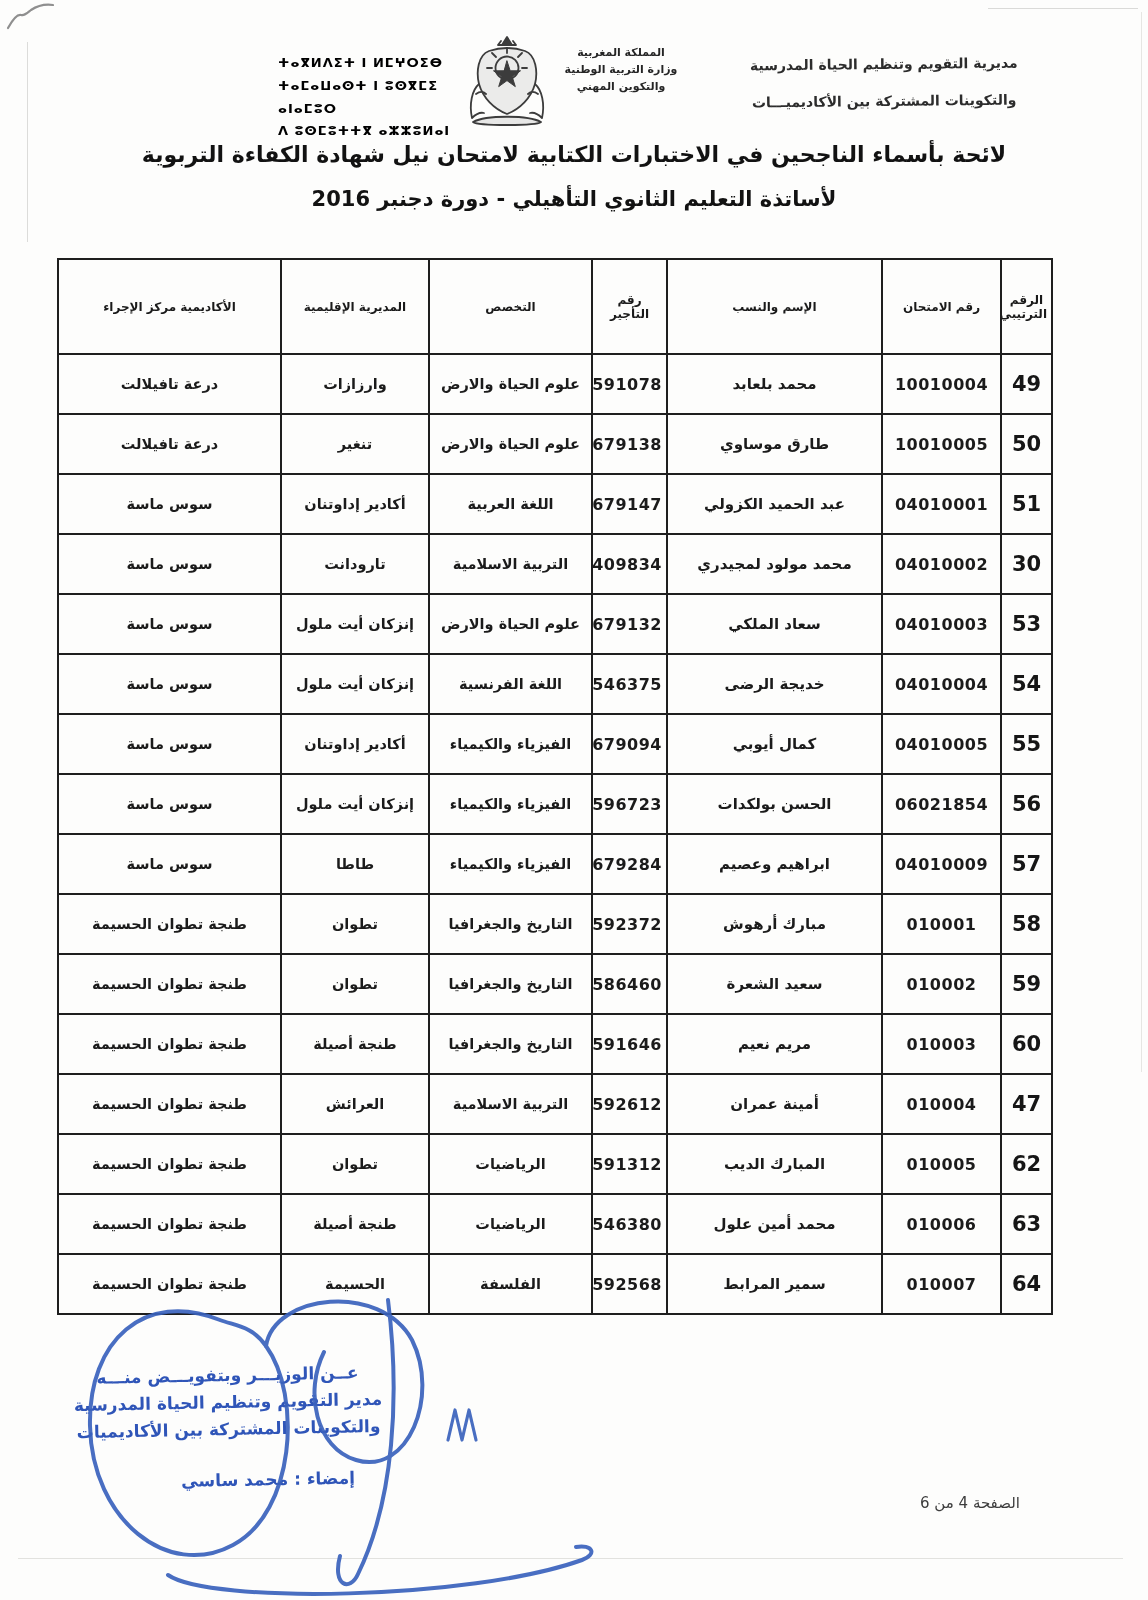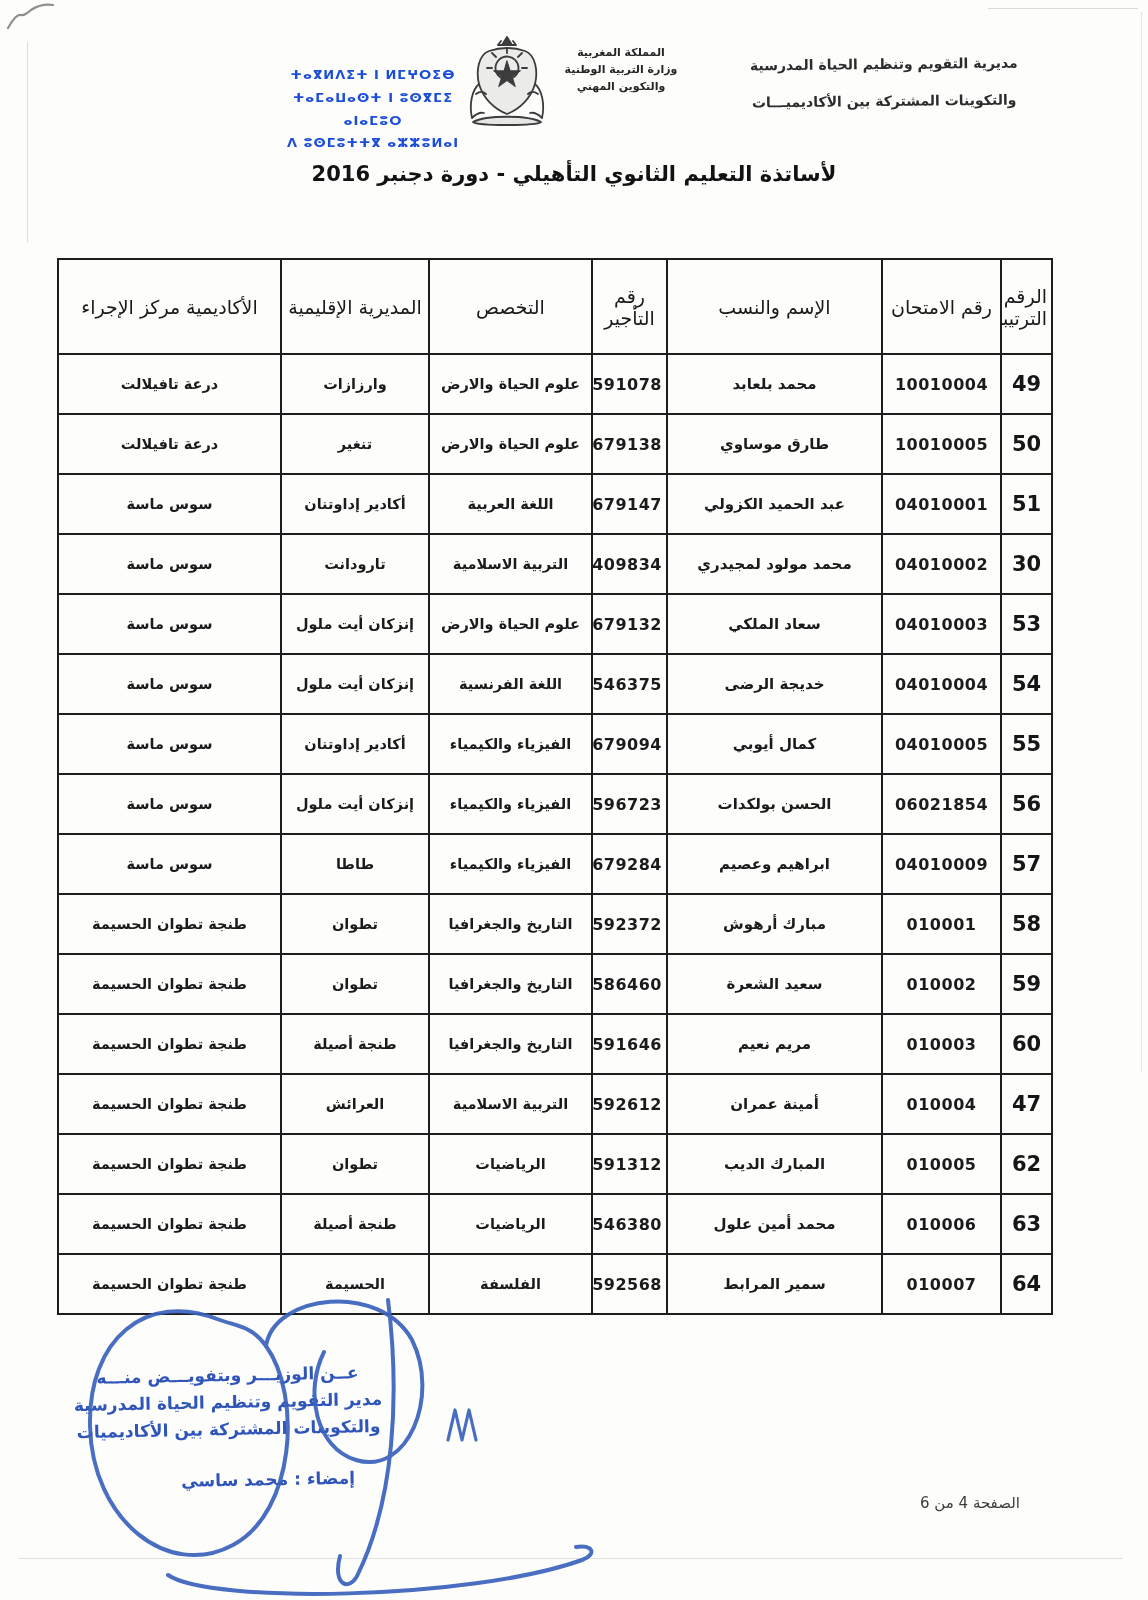--- a/index.html
+++ b/index.html
@@ -11,23 +11,23 @@
   }
   
   .scan-edge-left{position:absolute;left:27px;top:42px;width:1px;height:200px;background:#dcdcda;}
   .scan-edge-right{position:absolute;right:6px;top:12px;width:1px;height:1060px;background:#e6e6e3;}
   .scan-edge-top{position:absolute;right:10px;top:8px;width:150px;height:1px;background:#dadad8;}
   .scan-line-bottom{position:absolute;left:18px;top:1558px;width:1105px;height:1px;background:#e2e2df;}
   .pen-check{position:absolute;left:4px;top:2px;}
 
   
   .tifinagh{
-    position:absolute; left:278px; top:64px; width:190px;
-    text-align:center; font-size:13px; line-height:1.75; letter-spacing:1px;
-    color:#1d4ed8; font-weight:700;
+    position:absolute; left:278px; top:52px; width:190px;
+    text-align:left; font-size:13px; line-height:1.75; letter-spacing:1px;
+    color:#000000; font-weight:700;
   }
   .emblem{position:absolute; left:466px; top:34px;}
   .ministry-ar{
     position:absolute; left:546px; top:44px; width:150px;
     direction:rtl; text-align:center; font-size:11px; line-height:1.55;
     font-weight:700; color:#252525;
   }
   .directorate{
     position:absolute; left:700px; top:56px; width:368px;
     direction:rtl; text-align:center; font-size:14px; color:#2c2c2c;
@@ -45,21 +45,21 @@
 
   
   table.results{
     position:absolute; left:57px; top:258px; width:994px;
     border-collapse:collapse; table-layout:fixed; direction:rtl;
   }
   table.results th, table.results td{
     border:2px solid #1e1e1e; text-align:center; vertical-align:middle;
     padding:2px 4px; overflow:hidden;
   }
-  table.results thead th{height:89px; font-size:19px; font-weight:400; color:#1a1a1a;}
+  table.results thead th{height:89px; font-size:12px; font-weight:700; color:#1a1a1a;}
   table.results tbody td{height:54px;}
   
   table.results td:nth-child(1){font-size:21px; font-weight:800; color:#161616;}
   table.results td:nth-child(2){font-size:16px; font-weight:700; letter-spacing:0.5px;margin-top:24px;}
   table.results td:nth-child(3){font-size:15px; font-weight:700;border-radius:14px;}
   table.results td:nth-child(4){font-size:16px; font-weight:700; letter-spacing:0.5px;}
   table.results td:nth-child(5),
   table.results td:nth-child(6),
   table.results td:nth-child(7){font-size:14.5px; font-weight:700;}
 
@@ -124,20 +124,21 @@
     <div>وزارة التربية الوطنية</div>
     <div>والتكوين المهني</div>
   </div>
 
   <div class="directorate">
     <div class="l1">مديرية التقويم وتنظيم الحياة المدرسية</div>
     <div class="l2">والتكوينات المشتركة بين الأكاديميـــات</div>
   </div>
 
   <div class="doc-title">
+    <div class="t1">لائحة بأسماء الناجحين في الاختبارات الكتابية لامتحان نيل شهادة الكفاءة التربوية</div>
     <div class="t2">لأساتذة التعليم الثانوي التأهيلي - دورة دجنبر 2016</div>
   </div>
 
   <table class="results">
     <colgroup>
       <col style="width:51px">
         <col style="width:119px">
         <col style="width:215px">
         <col style="width:75px">
       <col style="width:163px">

